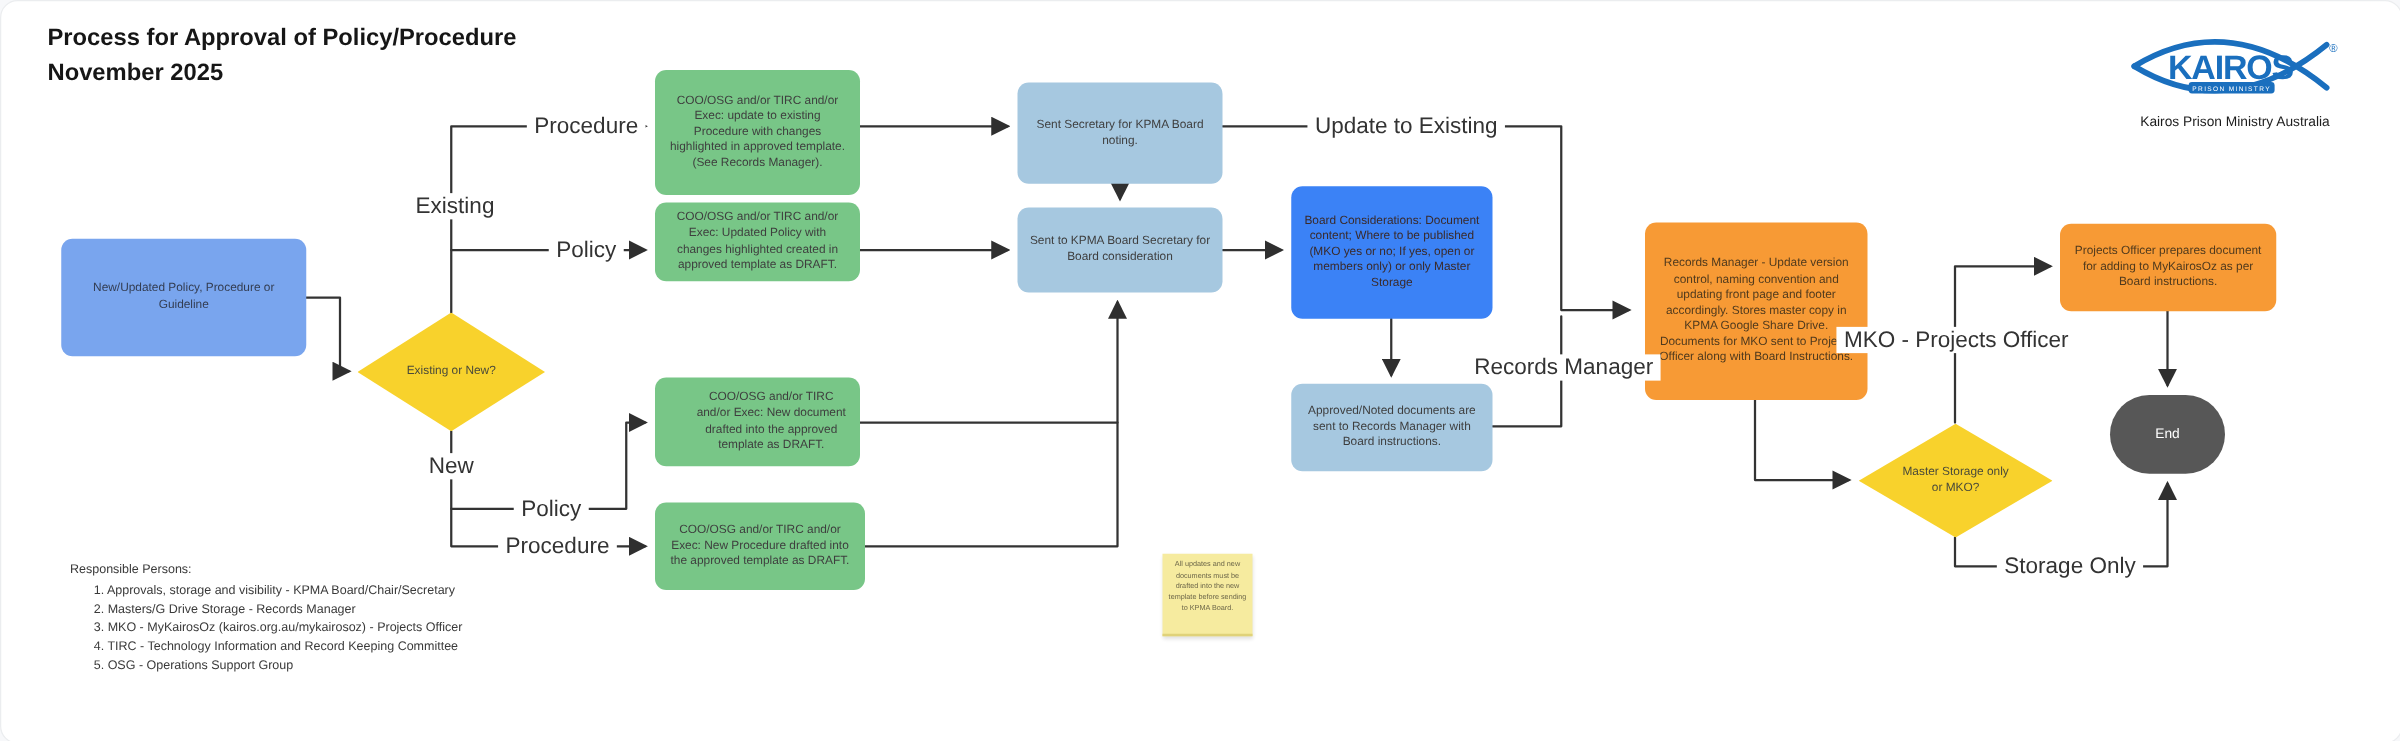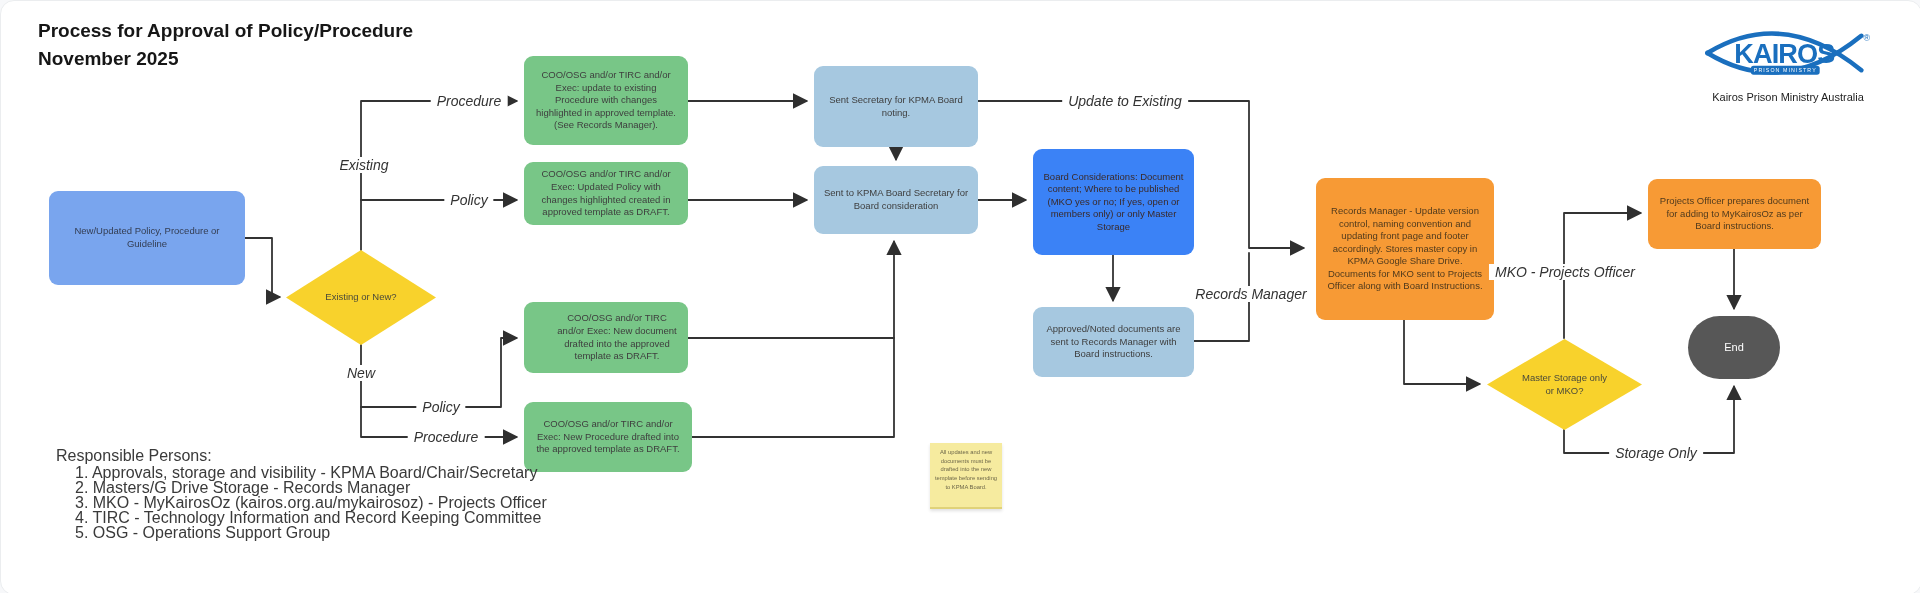--- a/index.html
+++ b/index.html
@@ -10,25 +10,25 @@
   .node{position:absolute;display:flex;align-items:center;justify-content:center;text-align:center;
         box-sizing:border-box;border-radius:9px;font-size:9.5px;line-height:1.32;color:#3e3e3e;padding:4px 9px;}
   .green{background:#78c687;}
   .blue-light{background:#a6c8e0;}
   .blue-start{background:#79a5ee;color:#333d52;}
   .red{background:#3b82f6;color:#3a2a2a;}
   .orange{background:#f79a35;color:#503a1d;}
   .diamond{background:#f8d22c;clip-path:polygon(50% 0,100% 50%,50% 100%,0 50%);border-radius:0;color:#4a4a3a;}
   .end-pill{background:#575757;color:#ffffff;border-radius:32px;font-size:11px;}
   .edge-label{position:absolute;transform:translate(-50%,-50%);background:#ffffff;padding:0 6px;
-              font-size:14px;color:#333333;white-space:nowrap;font-style:italic;}
+              font-size:18px;color:#333333;white-space:nowrap;}
   .sticky{position:absolute;left:929px;top:442px;width:72px;height:66px;background:#f6eb9f;
           border-bottom:2px solid #e0d279;box-shadow:0 2px 3px rgba(0,0,0,.12);box-sizing:border-box;
           padding:5px 4px;font-size:5.8px;line-height:1.5;color:#6e684a;text-align:center;}
-  .footer-notes{position:absolute;left:55px;top:447px;font-size:16px;color:#3a3a3a;line-height:15px;}
+  .footer-notes{position:absolute;left:55px;top:447px;font-size:10px;color:#3a3a3a;line-height:15px;}
   .footer-notes .heading{margin-bottom:2px;}
   .footer-notes .item{padding-left:19px;}
   .logo{position:absolute;left:1698px;top:20px;width:178px;text-align:center;}
   .logo-caption{font-size:11px;color:#1d1d1d;margin-top:2px;white-space:nowrap;}
 </style>
 </head>
 <body>
 
 <div class="canvas">
 
@@ -78,21 +78,21 @@
   </div>
 
   <div class="node blue-start" style="left:48px;top:190px;width:196px;height:94px;">
     <span>New/Updated Policy, Procedure or Guideline</span>
   </div>
 
   <div class="node diamond" style="left:285px;top:249px;width:150px;height:95px;padding:4px 26px;">
     <span>Existing or New?</span>
   </div>
 
-  <div class="node green" style="left:523px;top:55px;width:164px;height:89px;">
+  <div class="node green" style="left:523px;top:55px;width:164px;height:100px;">
     <span>COO/OSG and/or TIRC and/or Exec: update to existing Procedure with changes highlighted in approved template. (See Records Manager).</span>
   </div>
 
   <div class="node green" style="left:523px;top:161px;width:164px;height:63px;">
     <span>COO/OSG and/or TIRC and/or Exec: Updated Policy with changes highlighted created in approved template as DRAFT.</span>
   </div>
 
   <div class="node green" style="left:523px;top:301px;width:164px;height:71px;padding-left:31px;">
     <span>COO/OSG and/or TIRC and/or Exec: New document drafted into the approved template as DRAFT.</span>
   </div>

